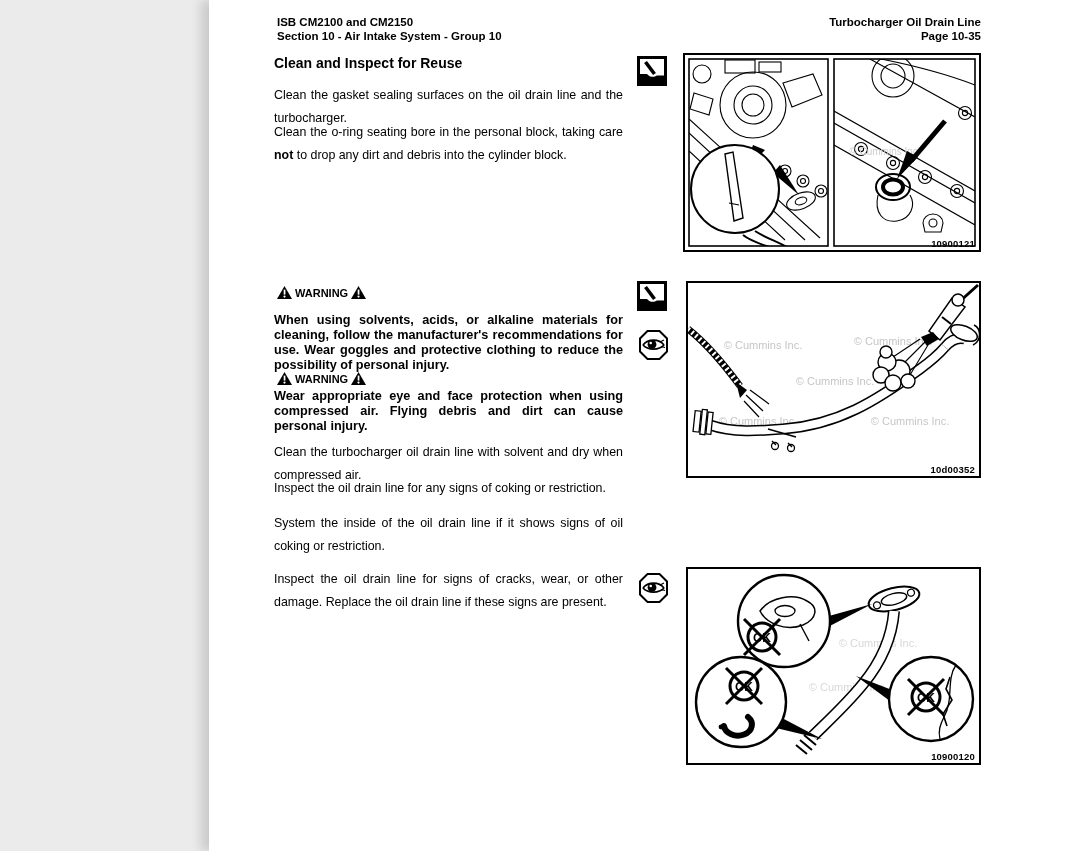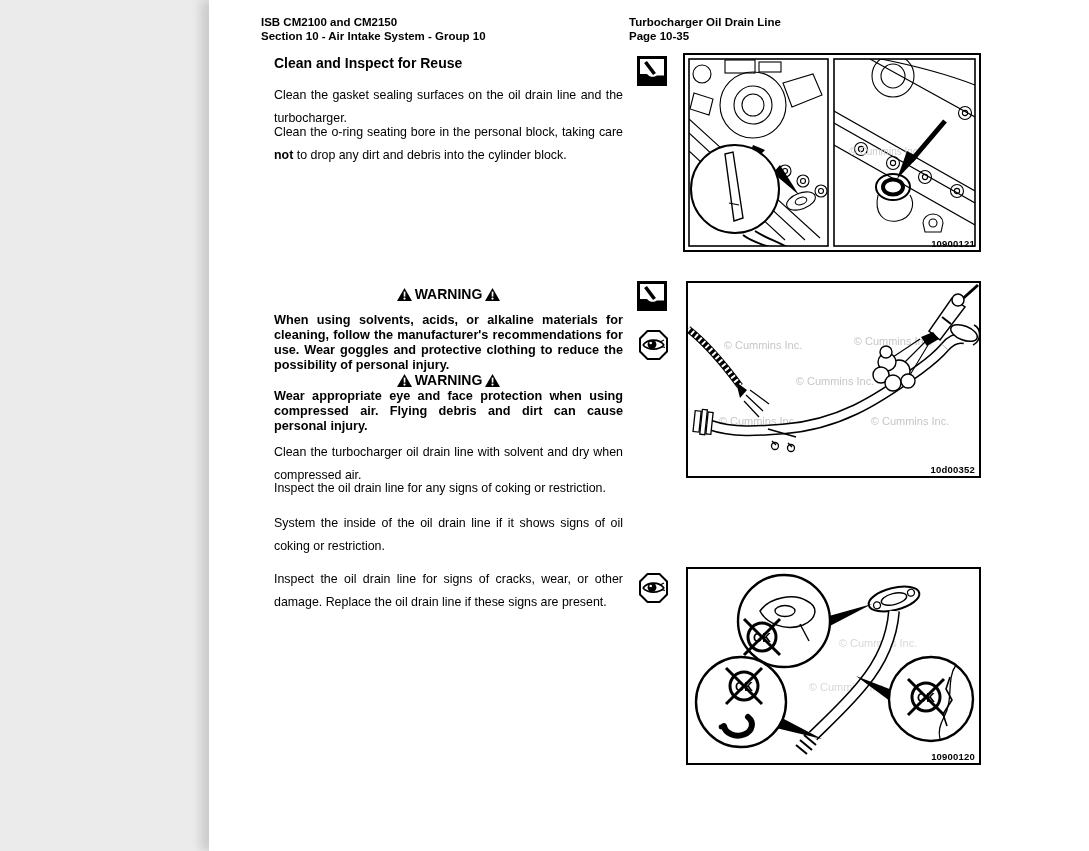--- a/index.html
+++ b/index.html
@@ -8,35 +8,35 @@
     background:#ebebeb;
     font-family:"Liberation Sans", sans-serif;
     -webkit-font-smoothing:antialiased;
   }
   .page{
     position:absolute;left:209px;top:0;width:880px;height:851px;
     background:#ffffff;
     box-shadow:-8px 0 10px rgba(0,0,0,0.14);
   }
   .hdr{position:absolute;top:15px;font-weight:bold;font-size:11.5px;line-height:14px;color:#000;}
-  .hdr-left{left:52px;}
-  .hdr-right{left:420px;width:352px;}
+  .hdr-left{left:68px;}
+  .hdr-right{left:420px;width:352px;text-align:right;}
   .heading{
     position:absolute;left:65px;top:55px;width:360px;
     font-size:14px;font-weight:bold;color:#000;
   }
   .tblock{
     position:absolute;left:65px;width:349px;
     font-size:12.4px;line-height:23px;color:#000;
     text-align:justify;
   }
   .tblock.bold{font-weight:bold;font-size:12.7px;line-height:14.9px;}
   .warnhead{
-    position:absolute;left:65px;width:349px;text-align:center;
-    font-weight:bold;font-size:14px;color:#000;
+    position:absolute;left:65px;width:349px;text-align:left;
+    font-weight:bold;font-size:11px;color:#000;
   }
   .warnhead .tri{display:inline-block;vertical-align:-2px;margin:0 3px;}
   .figure{
     position:absolute;border:2px solid #000;background:#fff;
   }
   .fig1{left:474px;top:53px;width:294px;height:195px;}
   .fig2{left:477px;top:281px;width:291px;height:193px;}
   .fig3{left:477px;top:567px;width:291px;height:194px;}
   .fignum{
     position:absolute;right:4px;bottom:1px;

